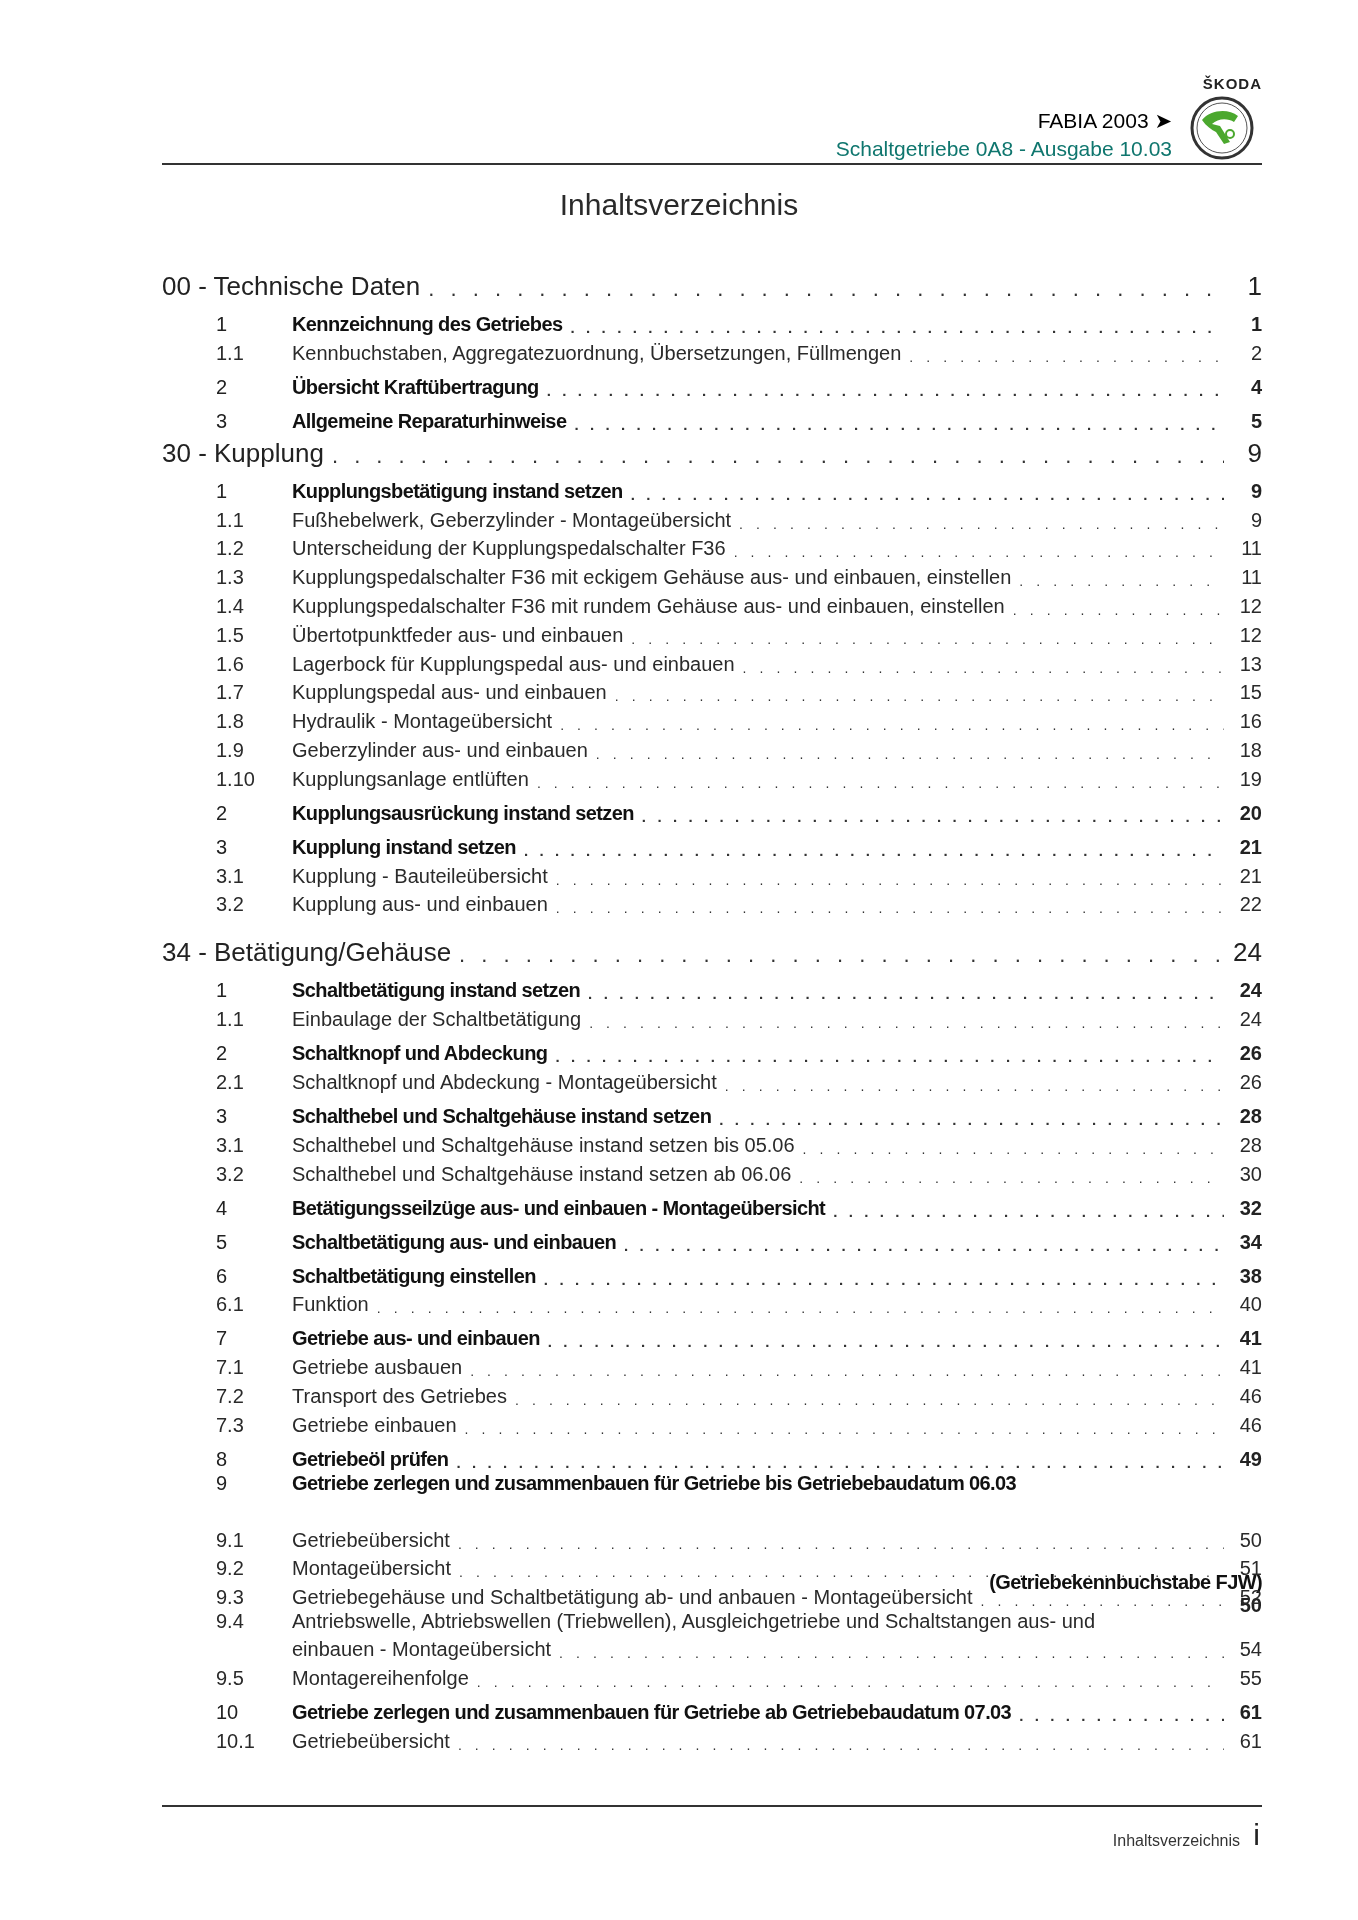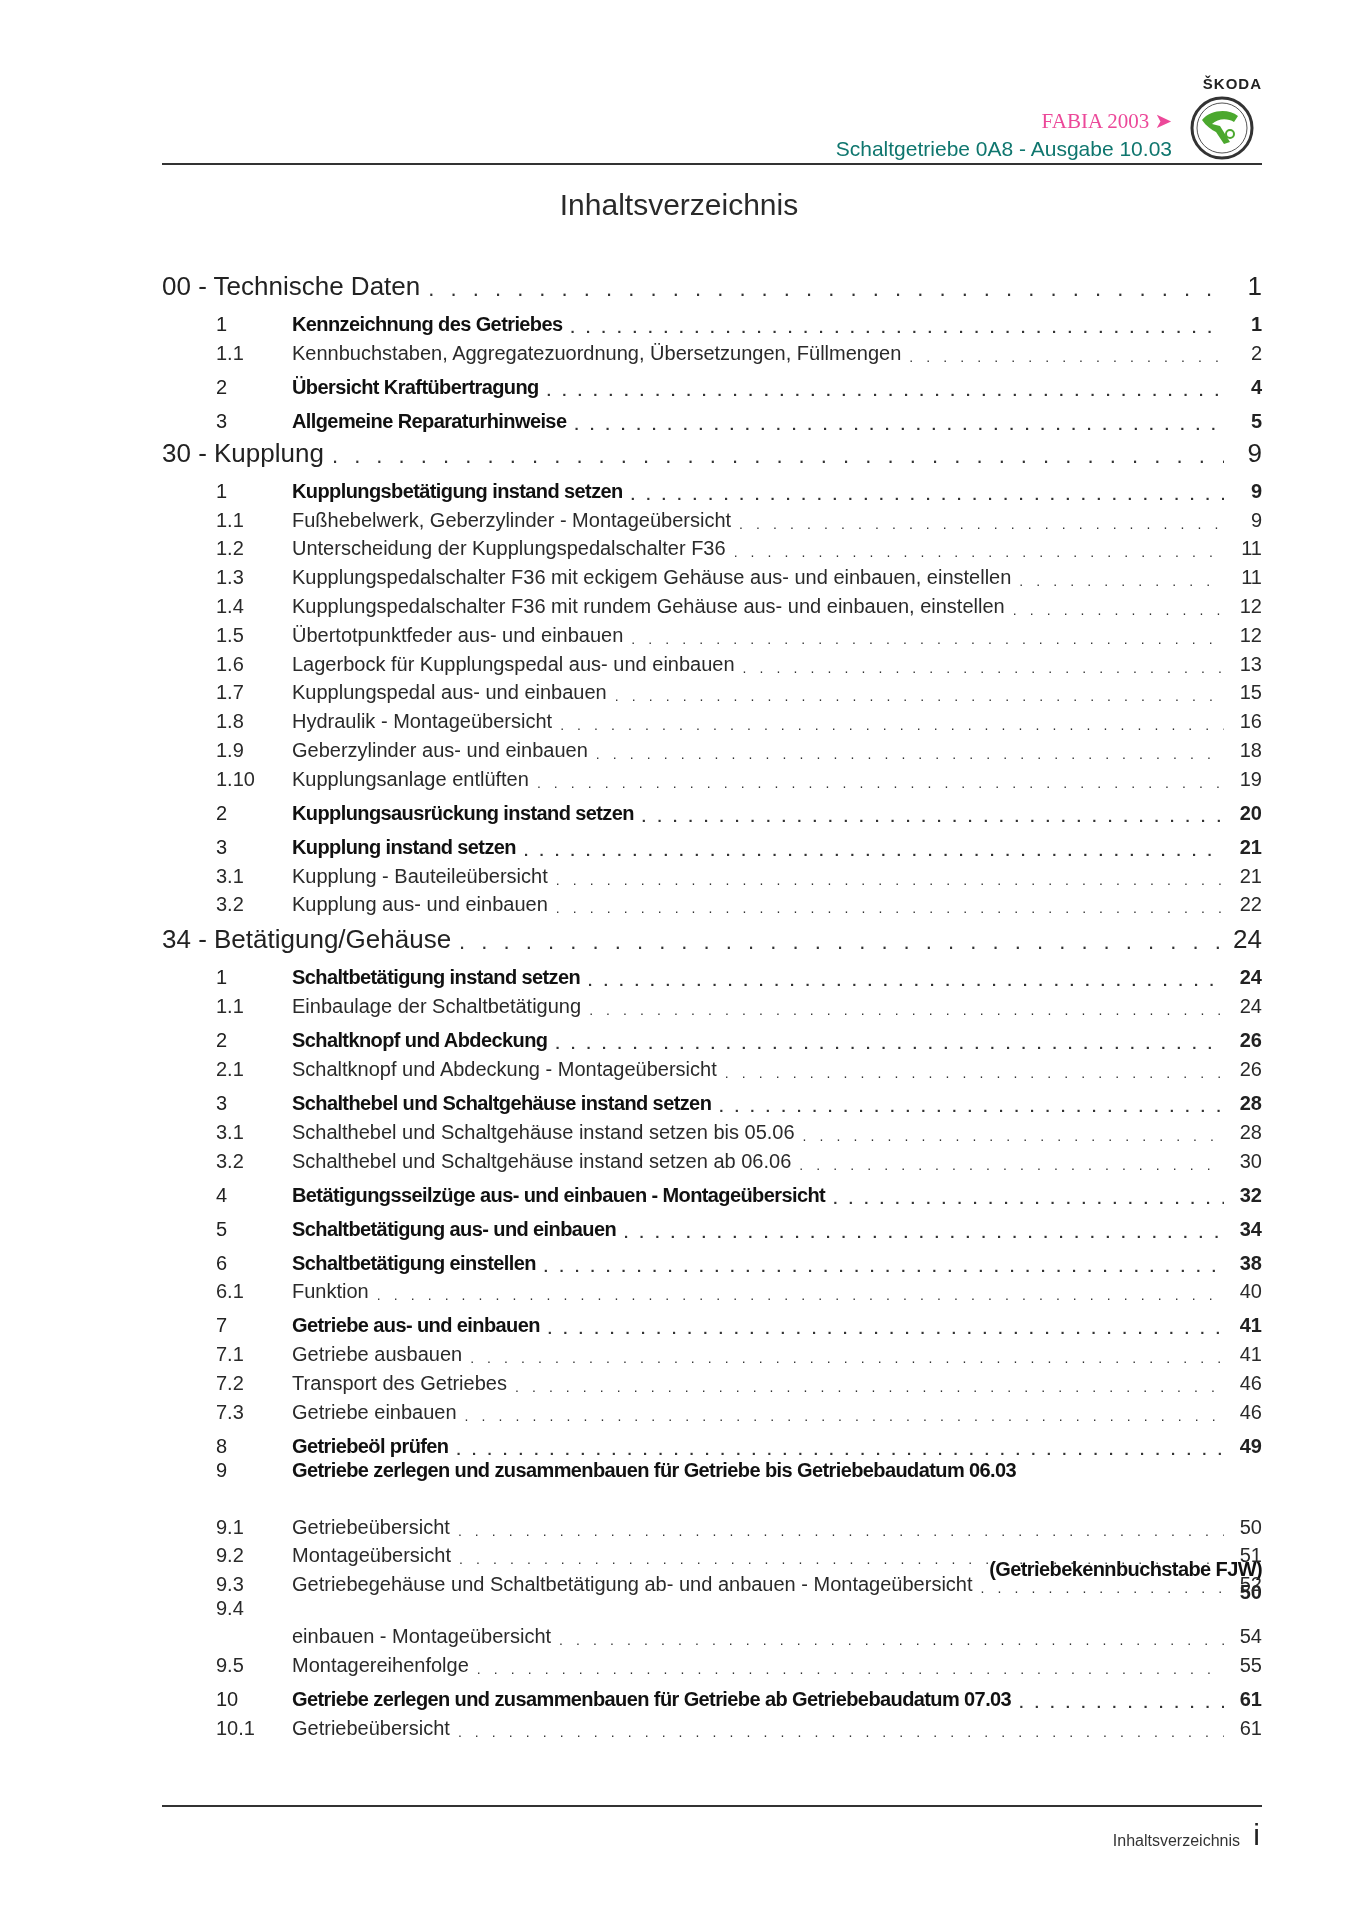--- a/index.html
+++ b/index.html
@@ -3,21 +3,21 @@
 <meta charset="utf-8">
 <style>
   html, body { margin:0; padding:0; background:#ffffff; }
   body { width:1358px; height:1920px; position:relative; font-family:"Liberation Sans", sans-serif; color:#222; overflow:hidden; }
   .page { position:absolute; left:0; top:0; width:1358px; height:1920px; }
 
   .header { position:absolute; left:162px; top:75px; width:1100px; height:90px; }
   .brand { position:absolute; right:0; top:0; width:80px; text-align:right; }
   .brand-word { font-size:15px; font-weight:bold; letter-spacing:1px; color:#222; display:block; }
   .logo { width:64px; height:64px; margin:4px auto 0; }
-  .model { position:absolute; right:90px; top:34px; font-size:21px; color:#ec4899; white-space:nowrap;font-family:Liberation Serif, serif; }
+  .model { position:absolute; right:90px; top:34px; font-size:21px; color:#000000; white-space:nowrap; }
   .subtitle { position:absolute; right:90px; top:62px; font-size:21px; color:#0f766e; white-space:nowrap; }
   .header-rule { position:absolute; left:162px; top:163px; width:1100px; height:2px; background:#333; }
 
   .title { position:absolute; left:0; width:1358px; top:188px; text-align:center; font-size:30px; color:#2a2a2a; }
 
   .toc { position:absolute; left:162px; top:262px; width:1100px; }
   .row { display:flex; align-items:flex-end; position:relative; }
   .row .num { width:75px; flex:0 0 75px; }
   .row .txt { flex:0 1 auto; white-space:nowrap; }
   .row .dots { flex:1 1 auto; overflow:hidden; white-space:nowrap; margin:0 8px; color:#333; letter-spacing:3.2px; }
@@ -185,21 +185,21 @@
         <span class="txt">Kupplung - Bauteileübersicht</span>
         <span class="dots"></span>
         <span class="pg">21</span>
       </div>
       <div class="row item">
         <span class="num">3.2</span>
         <span class="txt">Kupplung aus- und einbauen</span>
         <span class="dots"></span>
         <span class="pg">22</span>
       </div>
-      <div class="row sec" style="margin-top: 3px;">
+      <div class="row sec" style="margin-top: 16px;">
         <span class="txt">34 - Betätigung/Gehäuse</span>
         <span class="dots"></span>
         <span class="pg">24</span>
       </div>
       <div class="row sub">
         <span class="num">1</span>
         <span class="txt">Schaltbetätigung instand setzen</span>
         <span class="dots"></span>
         <span class="pg">24</span>
       </div>
@@ -319,20 +319,21 @@
       </div>
       <div class="row item">
         <span class="num">9.3</span>
         <span class="txt">Getriebegehäuse und Schaltbetätigung ab- und anbauen - Montageübersicht</span>
         <span class="dots"></span>
         <span class="pg">52</span>
       </div>
       <div class="multi item" style="height: auto;">
         <div class="row item" style="padding-left:0;height:24px;">
           <span class="num">9.4</span>
+          <span class="txt">Antriebswelle, Abtriebswellen (Triebwellen), Ausgleichgetriebe und Schaltstangen aus- und</span>
         </div>
         <div class="row item" style="padding-left:0;height:28px;">
           <span class="num"></span>
           <span class="txt">einbauen - Montageübersicht</span>
           <span class="dots"></span>
           <span class="pg">54</span>
         </div>
       </div>
       <div class="row item">
         <span class="num">9.5</span>

